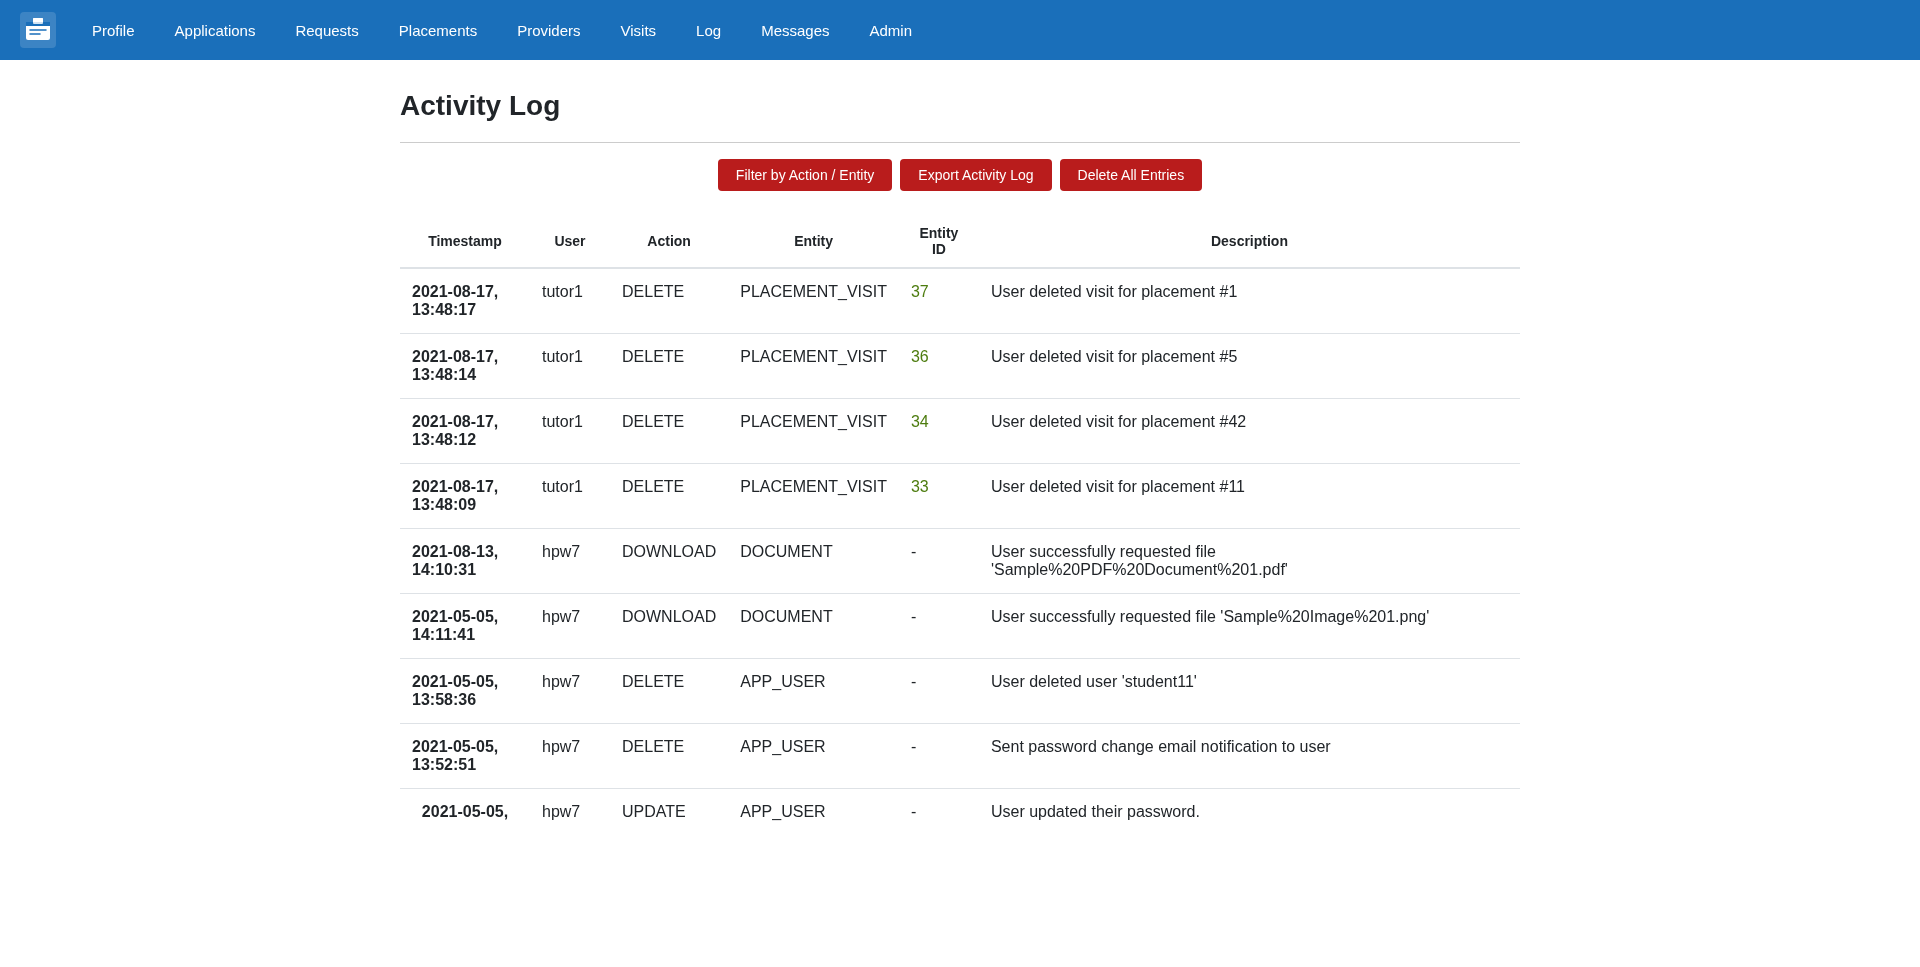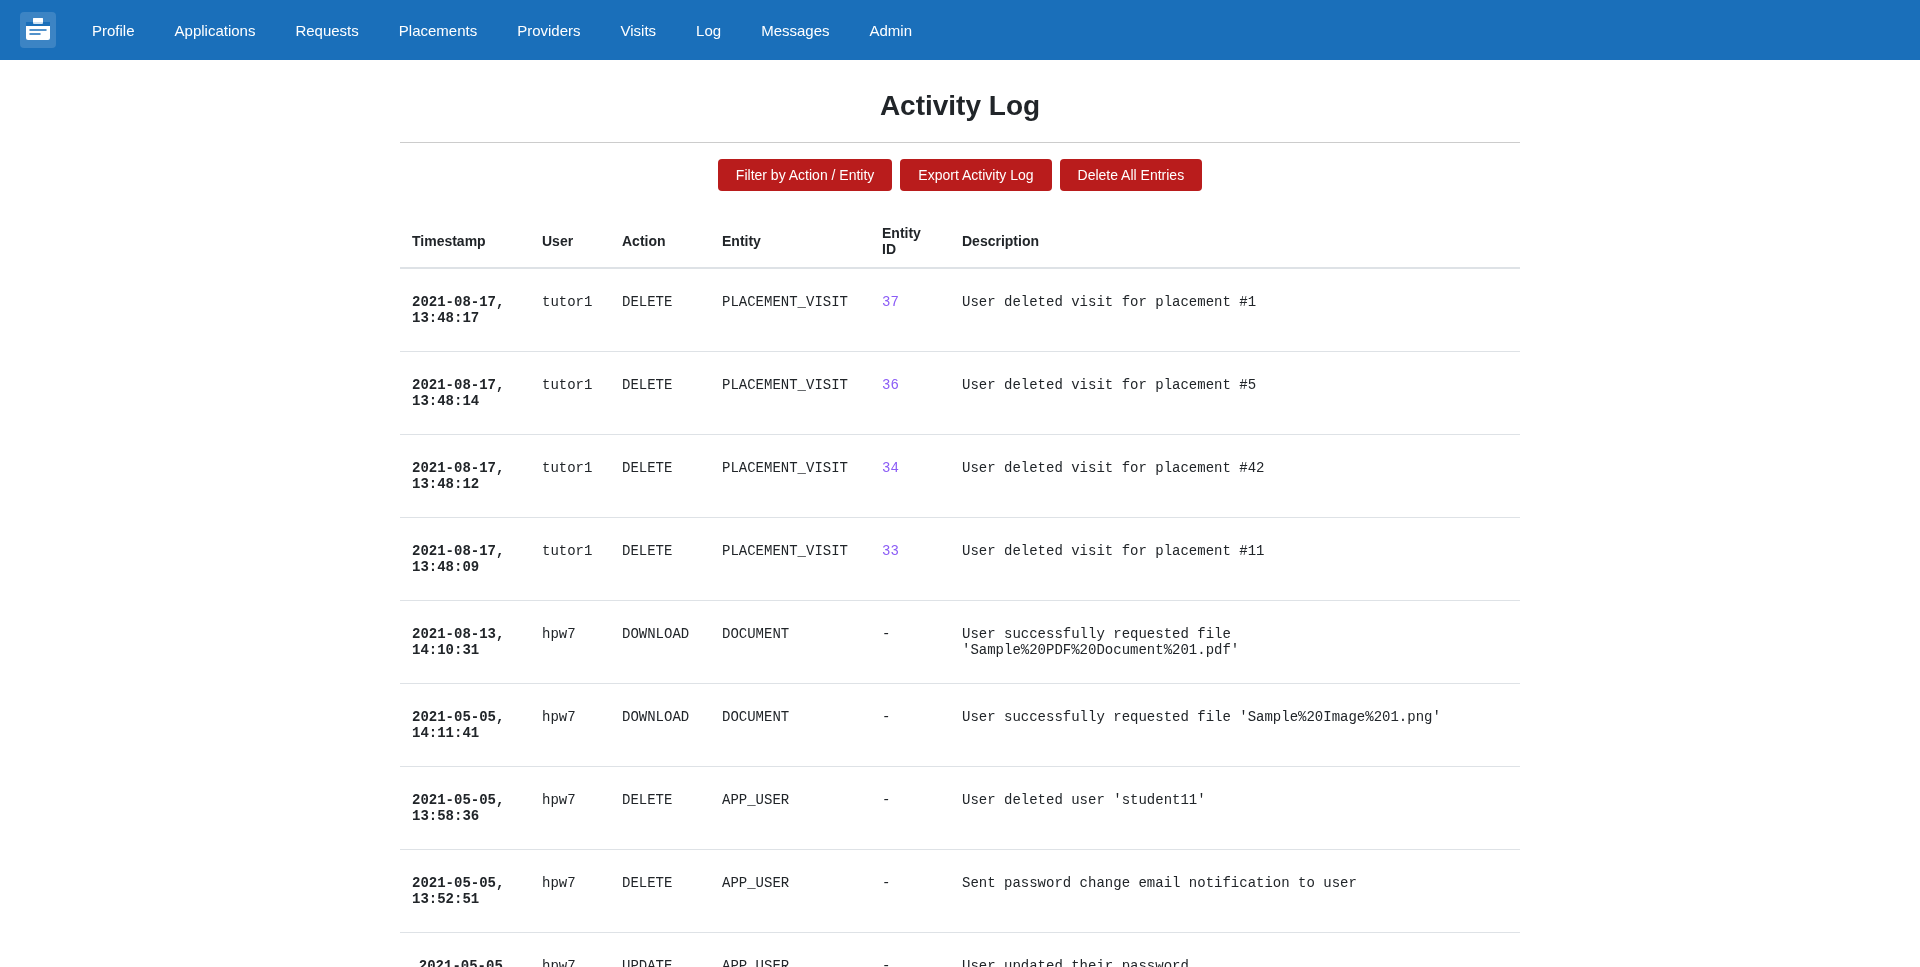--- a/index.html
+++ b/index.html
@@ -47,21 +47,20 @@
     }
 
     
     .main-content {
       max-width: 1200px;
       margin: 0 auto;
       padding: 30px 40px;
     }
 
     h1 {
-      text-align: center;
       font-size: 28px;
       font-weight: 700;
       margin-bottom: 20px;
     }
 
     .divider {
       border: none;
       border-top: 1px solid #cccccc;
       margin-bottom: 16px;
     }
@@ -96,43 +95,42 @@
       width: 100%;
       border-collapse: collapse;
     }
 
     .log-table thead tr {
       border-bottom: 2px solid #dee2e6;
     }
 
     .log-table th {
       padding: 10px 12px;
-      text-align: left;
+      text-align: center;
       font-weight: 700;
       font-size: 14px;
       color: #212529;
     }
 
     .log-table tbody tr {
       border-bottom: 1px solid #dee2e6;
     }
 
     .log-table tbody tr:last-child {
       border-bottom: none;
     }
 
     .log-table td {
-      padding: 25px 12px;
+      padding: 14px 12px;
       vertical-align: top;
-      font-size: 14px;
-      font-family: Liberation Mono, monospace;
+      font-size: 16px;
     }
 
     .entity-id-link {
-      color: #8b5cf6;
+      color: #4d7c0f;
       text-decoration: none;
       font-weight: 500;
     }
 
     .col-timestamp { width: 130px; }
     .col-user      { width: 80px; }
     .col-action    { width: 100px; }
     .col-entity    { width: 160px; }
     .col-entityid  { width: 80px; }
     .col-desc      { width: auto; }

